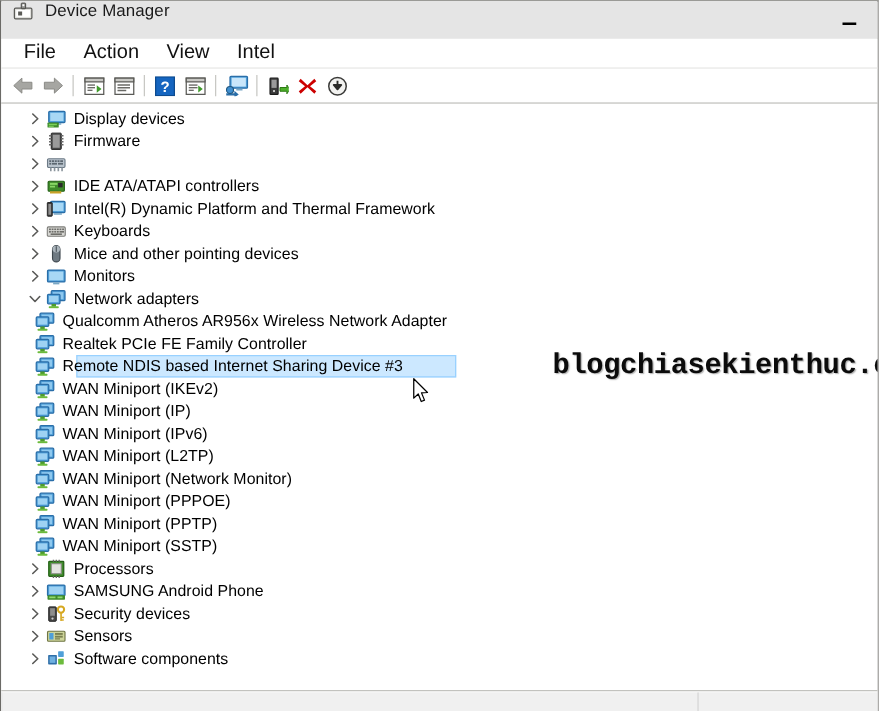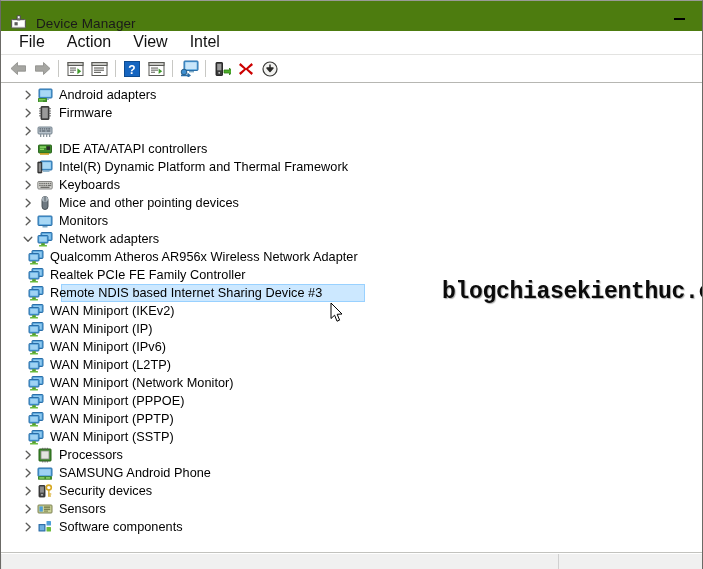--- a/index.html
+++ b/index.html
@@ -24,23 +24,23 @@
     box-sizing: border-box;
     border-left: 1px solid #6b6a66;
     border-top: 1px solid #9a9a96;
     border-right: 1px solid #6b6a66;
   }
 
   
   #titlebar {
     position: relative;
     height: 30px;
-    background: #4d7c0f;
-    display: flex;
-    align-items: flex-end;
+    background: #e5e5e5;
+    display: flex;
+    align-items: flex-start;
     padding-left: 9px;
   }
   #title-icon {
     width: 17px;
     height: 17px;
     margin-right: 9px;
     flex: none;
   }
   #title-text {
     font-size: 13.5px;
@@ -499,21 +499,21 @@
           <span class="twisty">
             <svg width="10" height="10" viewBox="0 0 10 10">
               <path d="M3.2 1.2 L7.2 5 L3.2 8.8" fill="none" stroke="#5a5a58" stroke-width="1.3" stroke-linecap="round" stroke-linejoin="round"></path>
             </svg>
           </span>
           <span class="row-icon">
             <svg width="16" height="16" viewBox="0 0 16 16">
               <use href="#g-display"></use>
             </svg>
           </span>
-          <span class="row-label">Android adapters</span>
+          <span class="row-label">Display devices</span>
         </div>
         <div class="row lvl1">
           <span class="twisty">
             <svg width="10" height="10" viewBox="0 0 10 10">
               <path d="M3.2 1.2 L7.2 5 L3.2 8.8" fill="none" stroke="#5a5a58" stroke-width="1.3" stroke-linecap="round" stroke-linejoin="round"></path>
             </svg>
           </span>
           <span class="row-icon">
             <svg width="16" height="16" viewBox="0 0 16 16">
               <use href="#g-firmware"></use>

